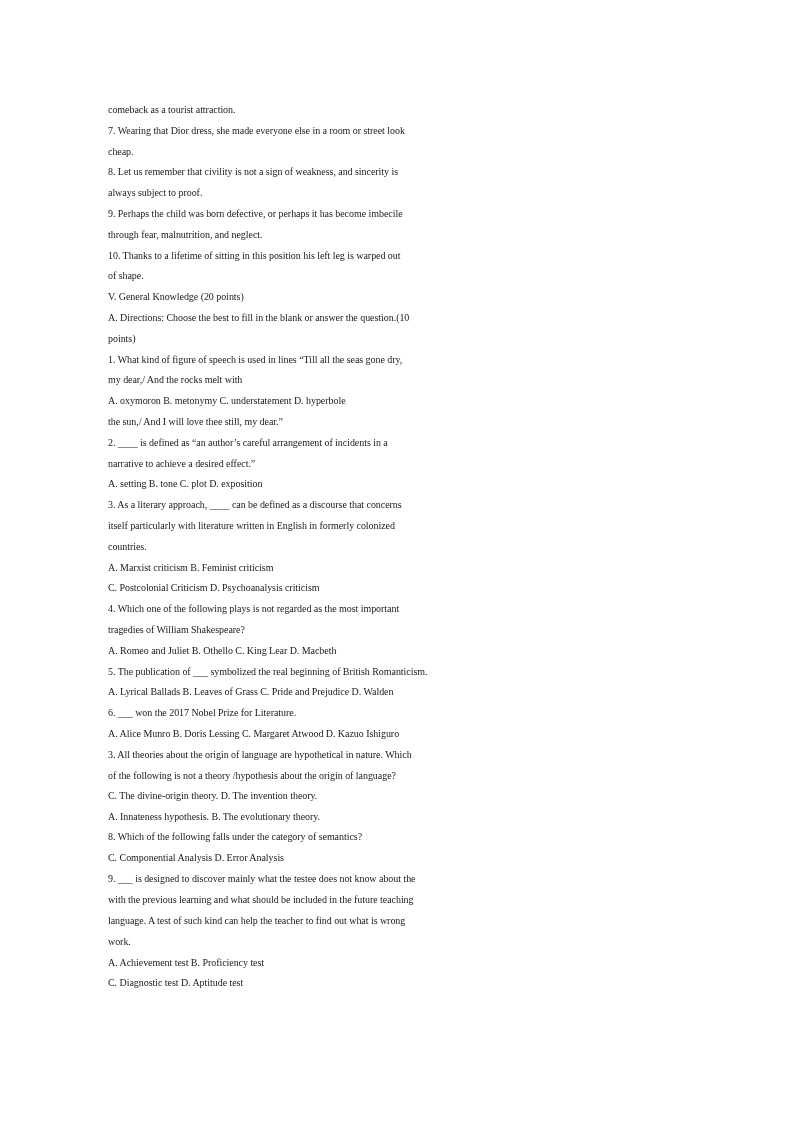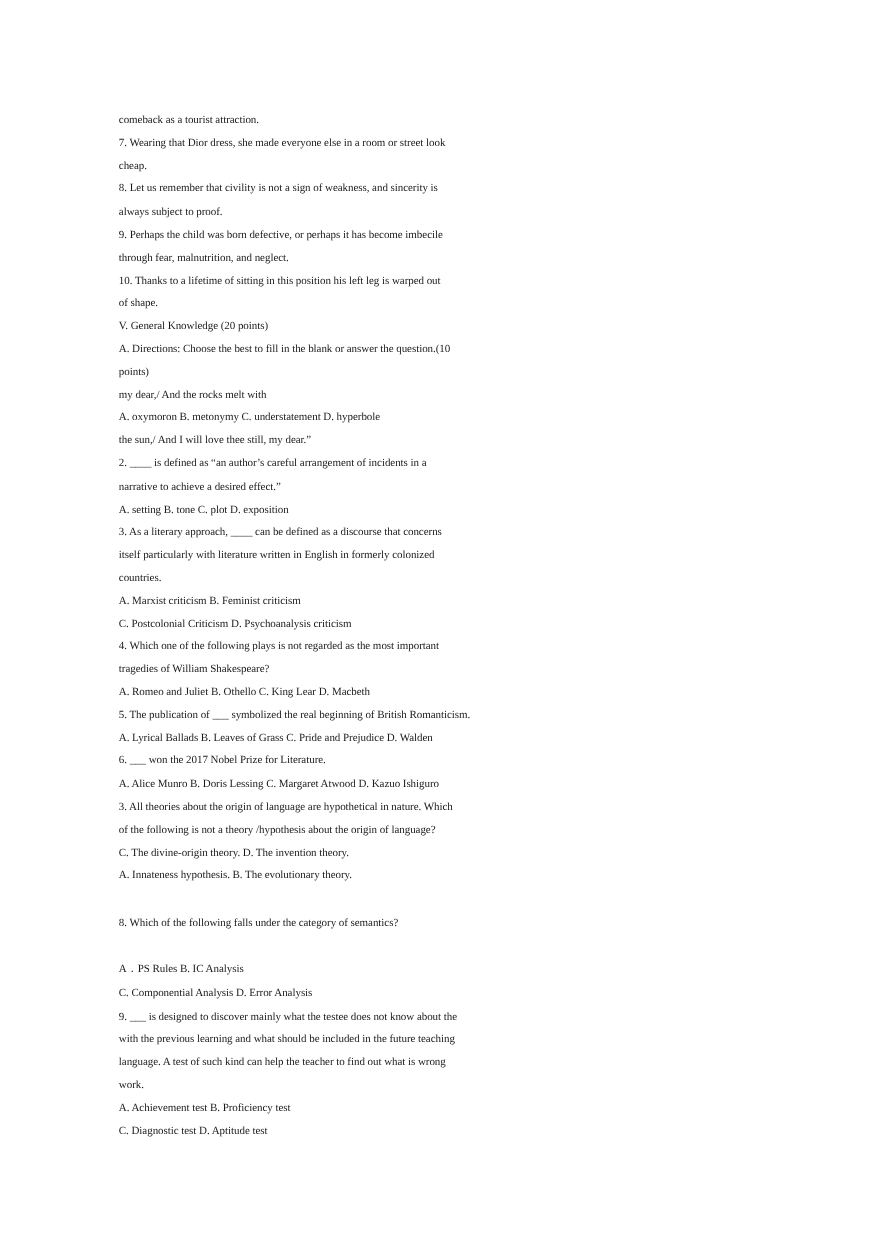--- a/index.html
+++ b/index.html
@@ -3,39 +3,40 @@
 <meta charset="utf-8">
 <style>
   html, body { margin: 0; padding: 0; background: #ffffff; }
   body { width: 794px; height: 1123px; position: relative; overflow: hidden; }
   .page {
     position: absolute; left: 108px; top: 100px; width: 570px;
     font-family: Liberation Serif, serif;
     font-size: 10px; color: #1a1a1a; letter-spacing: -0.05px;
   }
   .line { height: 20.8px; line-height: 20.8px; white-space: pre; }
-  .line.tight { height: 18px; line-height: 18px; margin-top: 24px; }
+  .line.tight { height: 18px; line-height: 18px; }
   .line.after-tight { height: 23.6px; line-height: 23.6px; padding-top: 0; }
 </style>
 </head>
 <body>
 
 <div class="page">
   <div class="line">comeback as a tourist attraction.</div>
   <div class="line">7. Wearing that Dior dress, she made everyone else in a room or street look</div>
   <div class="line">cheap.</div>
   <div class="line">8. Let us remember that civility is not a sign of weakness, and sincerity is</div>
   <div class="line">always subject to proof.</div>
   <div class="line">9. Perhaps the child was born defective, or perhaps it has become imbecile</div>
   <div class="line">through fear, malnutrition, and neglect.</div>
   <div class="line">10. Thanks to a lifetime of sitting in this position his left leg is warped out</div>
   <div class="line">of shape.</div>
   <div class="line">V. General Knowledge (20 points)</div>
   <div class="line">A. Directions: Choose the best to fill in the blank or answer the question.(10</div>
   <div class="line">points)</div>
+  <div class="line">1. What kind of figure of speech is used in lines “Till all the seas gone dry,</div>
   <div class="line">my dear,/ And the rocks melt with</div>
   <div class="line">A. oxymoron B. metonymy C. understatement D. hyperbole</div>
   <div class="line">the sun,/ And I will love thee still, my dear.”</div>
   <div class="line">2. ____ is defined as “an author’s careful arrangement of incidents in a</div>
   <div class="line">narrative to achieve a desired effect.”</div>
   <div class="line">A. setting B. tone C. plot D. exposition</div>
   <div class="line">3. As a literary approach, ____ can be defined as a discourse that concerns</div>
   <div class="line">itself particularly with literature written in English in formerly colonized</div>
   <div class="line">countries.</div>
   <div class="line">A. Marxist criticism B. Feminist criticism</div>
@@ -45,21 +46,20 @@
   <div class="line">A. Romeo and Juliet B. Othello C. King Lear D. Macbeth</div>
   <div class="line">5. The publication of ___ symbolized the real beginning of British Romanticism.</div>
   <div class="line">A. Lyrical Ballads B. Leaves of Grass C. Pride and Prejudice D. Walden</div>
   <div class="line">6. ___ won the 2017 Nobel Prize for Literature.</div>
   <div class="line">A. Alice Munro B. Doris Lessing C. Margaret Atwood D. Kazuo Ishiguro</div>
   <div class="line">3. All theories about the origin of language are hypothetical in nature. Which</div>
   <div class="line">of the following is not a theory /hypothesis about the origin of language?</div>
   <div class="line">C. The divine-origin theory. D. The invention theory.</div>
   <div class="line">A. Innateness hypothesis. B. The evolutionary theory.</div>
   <div class="line tight">8. Which of the following falls under the category of semantics?</div>
-  <div class="line tight">A．PS Rules B. IC Analysis</div>
   <div class="line after-tight">C. Componential Analysis D. Error Analysis</div>
   <div class="line">9. ___ is designed to discover mainly what the testee does not know about the</div>
   <div class="line">with the previous learning and what should be included in the future teaching</div>
   <div class="line">language. A test of such kind can help the teacher to find out what is wrong</div>
   <div class="line">work.</div>
   <div class="line">A. Achievement test B. Proficiency test</div>
   <div class="line">C. Diagnostic test D. Aptitude test</div>
 </div>
 
 </body></html>

